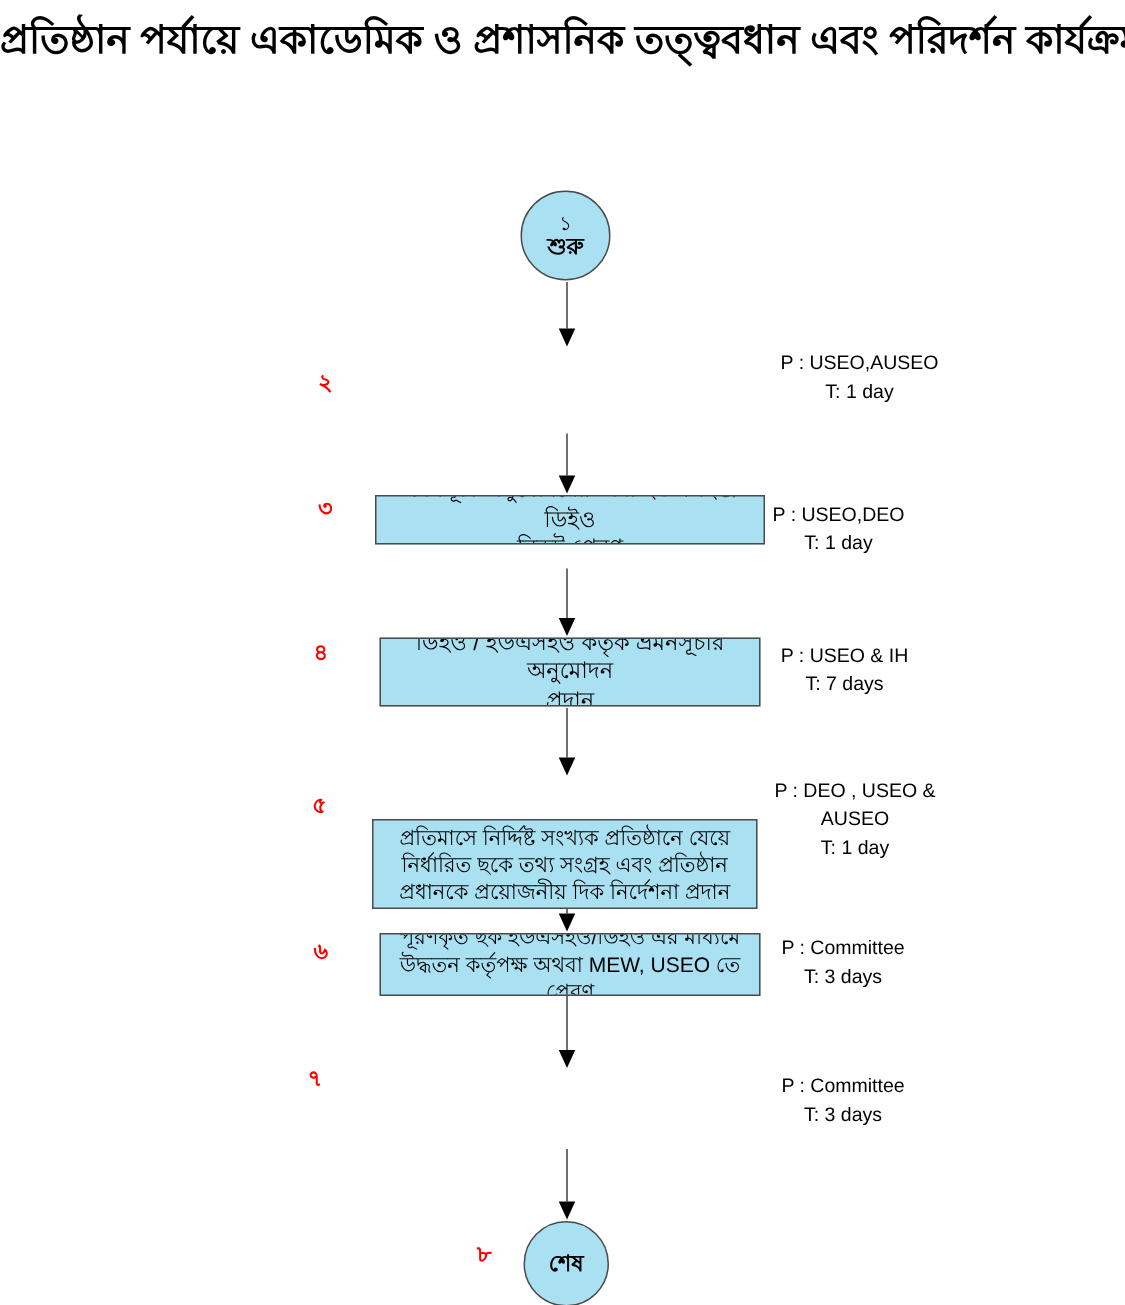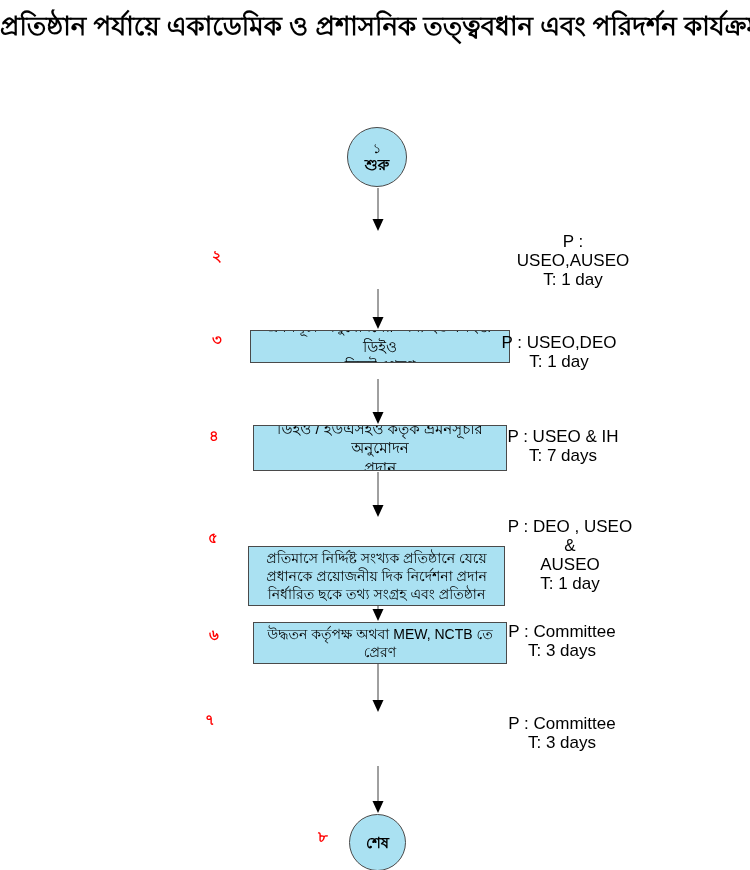--- a/index.html
+++ b/index.html
@@ -51,21 +51,21 @@
     position: absolute;
     color: #ff0000;                
     font-weight: bold;
     font-size: 15px;
     line-height: 16px;
   }
   .ann {
     position: absolute;
     width: 130px;
     text-align: center;
-    font-size: 17px;
+    font-size: 13px;
     line-height: 19px;
     color: #000000;
   }
   .box6 { font-size: 14px; line-height: 1.32; }
 </style>
 </head>
 <body>
 
 <div class="canvas">
 
@@ -129,32 +129,33 @@
     <div>প্রদান</div>
   </div>
   <div class="ann" style="left:498px; top:427px;">
     <div>P : USEO &amp; IH</div>
     <div>T: 7 days</div>
   </div>
 
   <span class="step-num" style="left:208px; top:530px;">৫</span>
   <div class="node" style="left:248px; top:546px; width:257px; height:60px; font-size:14px;">
     <div>প্রতিমাসে নির্দ্দিষ্ট সংখ্যক প্রতিষ্ঠানে যেয়ে</div>
+    <div>নির্ধারিত ছকে তথ্য সংগ্রহ এবং প্রতিষ্ঠান</div>
     <div>প্রধানকে প্রয়োজনীয় দিক নির্দেশনা প্রদান</div>
-    <div>নির্ধারিত ছকে তথ্য সংগ্রহ এবং প্রতিষ্ঠান</div>
   </div>
   <div class="ann" style="left:505px; top:517px;">
     <div>P : DEO , USEO &amp;</div>
     <div>AUSEO</div>
     <div>T: 1 day</div>
   </div>
 
   <span class="step-num" style="left:209px; top:627px;">৬</span>
   <div class="node box6" style="left:253px; top:622px; width:254px; height:42px;">
-    <div>উদ্ধতন কর্তৃপক্ষ অথবা MEW, NCTB তে প্রেরণ</div>
+    <div>পূরণকৃত ছক ইউএসইও/ডিইও  এর মাধ্যমে</div>
+    <div>উদ্ধতন কর্তৃপক্ষ অথবা MEW, USEO তে প্রেরণ</div>
   </div>
   <div class="ann" style="left:497px; top:622px;">
     <div>P : Committee</div>
     <div>T: 3 days</div>
   </div>
 
   <span class="step-num" style="left:205px; top:712px;">৭</span>
   <div class="ann" style="left:497px; top:714px;">
     <div>P : Committee</div>
     <div>T: 3 days</div>

